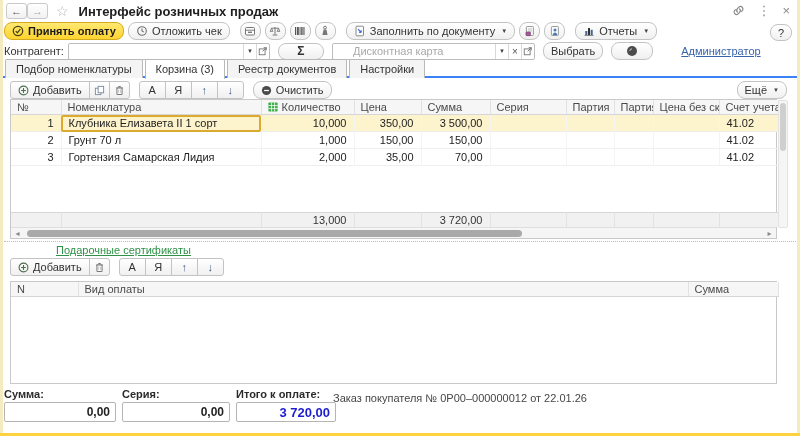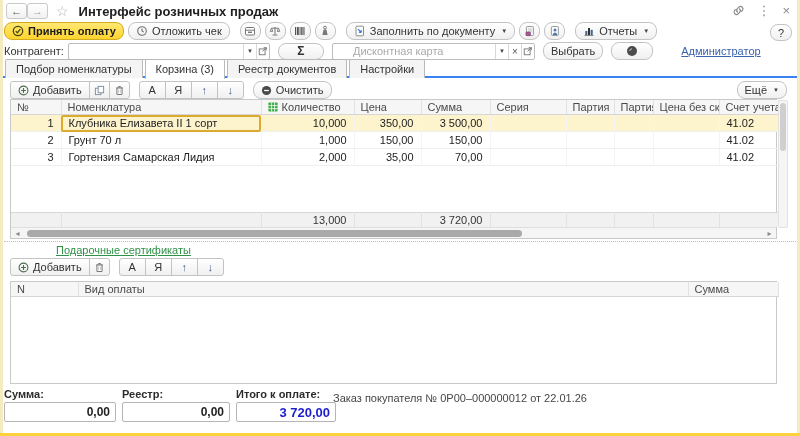--- a/index.html
+++ b/index.html
@@ -512,21 +512,21 @@
       </thead>
     </table>
     <div class="filler"></div>
   </div>
 
   <div class="field" style="left:4px;top:388px;width:112px;">
     <span class="flabel">Сумма:</span>
     <input value="0,00" style="">
   </div>
   <div class="field" style="left:122px;top:388px;width:108px;">
-    <span class="flabel">Реестр:</span>
+    <span class="flabel">Серия:</span>
     <input value="0,00" style="">
   </div>
   <div class="field total" style="left:236px;top:388px;width:100px;">
     <span class="flabel">Итого к оплате:</span>
     <input value="3 720,00" style="">
   </div>
   <div class="docline" style="top:392px;">Заказ покупателя № 0Р00–000000012 от 22.01.26</div>
 
   <div class="edge l"></div>
   <div class="edge r"></div>

